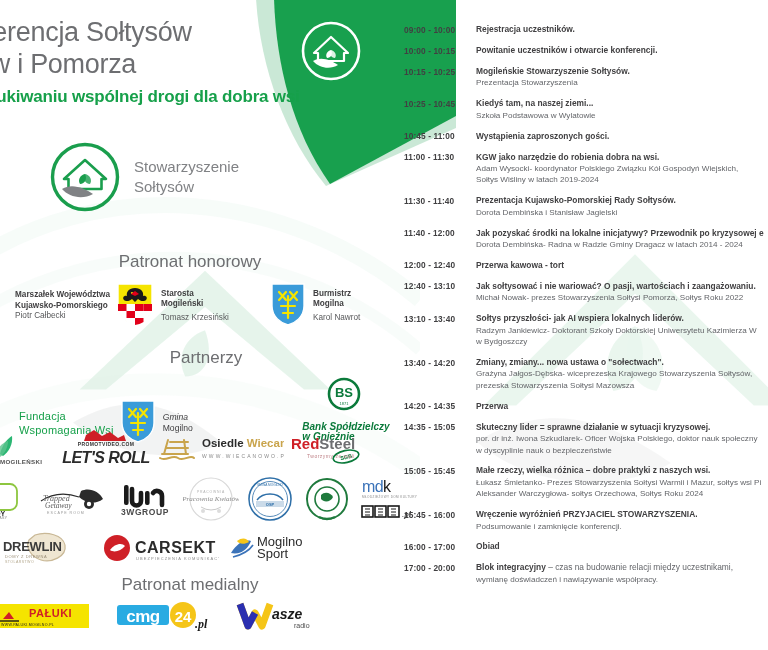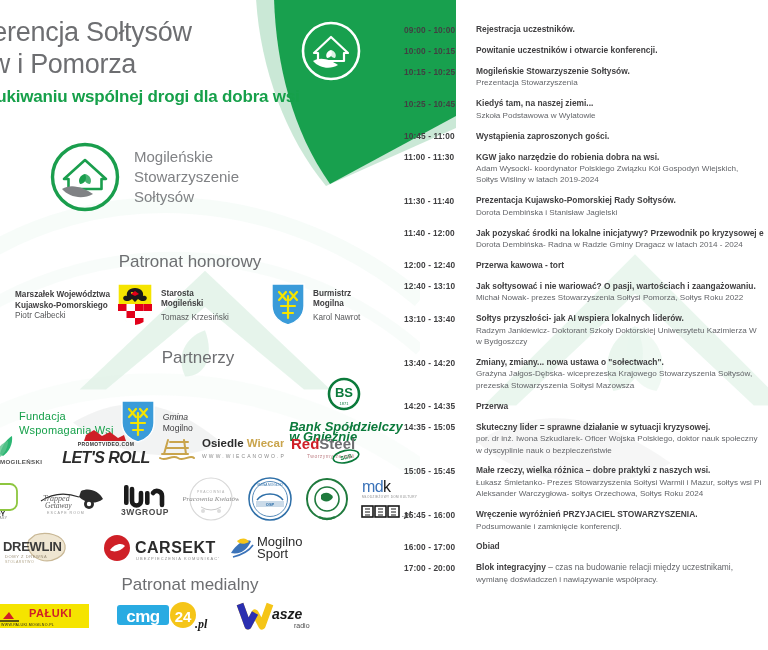--- a/index.html
+++ b/index.html
@@ -118,21 +118,20 @@
       <div class="org-mark">
         <svg width="74" height="74" viewBox="0 0 74 74">
           <circle cx="37" cy="37" r="32.5" fill="none" stroke="#1a9e4d" stroke-width="3.4"></circle>
           <path d="M16 39 L37 20 L58 39 L53.5 39 L53.5 49 L20.5 49 L20.5 39 Z" fill="none" stroke="#1a9e4d" stroke-width="2.6" stroke-linejoin="round"></path>
           <path d="M37 34 C32 35,29.5 40,32 44 C37 44,39.5 38.5,37 34 Z" fill="#1a9e4d"></path>
           <path d="M37 34 C42 35,44.5 40,42 44 C37 44,34.5 38.5,37 34 Z" fill="#1a9e4d" opacity=".8"></path>
           <path d="M14 49 C24 43,36 48,45 54 C34 60,21 57,14 49 Z" fill="#808285"></path>
         </svg>
       </div>
       <div>
-        <div class="org-name">Mogileńskie</div>
         <div class="org-name">Stowarzyszenie</div>
         <div class="org-name">Sołtysów</div>
       </div>
     </div>
 
     <div class="sec-head" style="position:absolute;left:0;top:252px;width:380px;">Patronat honorowy</div>
 
     <div class="hon-row">
       <div class="hon-item" style="width:170px;justify-content:flex-end;">
         <div class="hon-txt">
@@ -184,21 +183,21 @@
           </svg>
         </span>
         <div class="hon-txt">
           <b>Burmistrz</b>
           <b>Mogilna</b>
           <span style="margin-top:3px;">Karol Nawrot</span>
         </div>
       </div>
     </div>
 
-    <div class="sec-head" style="position:absolute;left:8px;top:348px;width:380px;">Partnerzy</div>
+    <div class="sec-head" style="position:absolute;left:16px;top:348px;width:380px;">Partnerzy</div>
 
     <div class="part-row">
       <div class="hon-item" style="width:178px;justify-content:flex-end;">
         <div style="font-size:11px;line-height:14px;font-weight:400;color:#16a04a;font-family:'Liberation Sans',sans-serif;letter-spacing:.2px;">
           <div>Fundacja</div>
           <div>Wspomagania Wsi</div>
         </div>
       </div>
 
       <div class="hon-item" style="width:138px;margin-left:6px;">
@@ -223,21 +222,21 @@
       </div>
 
       <div class="hon-item" style="width:150px;margin-left:14px;flex-direction:column;">
         <span>
           <svg width="34" height="34" viewBox="0 0 34 34">
             <circle cx="17" cy="17" r="15" fill="none" stroke="#0b7a3b" stroke-width="2.6"></circle>
             <text x="17" y="20" text-anchor="middle" font-family="Liberation Sans, sans-serif" font-size="13" font-weight="bold" fill="#0b7a3b">BS</text>
             <text x="17" y="28" text-anchor="middle" font-family="Liberation Sans, sans-serif" font-size="4" fill="#0b7a3b">1871</text>
           </svg>
         </span>
-        <div style="font-size:13px;line-height:10px;font-weight:700;font-style:italic;color:#0b7a3b;margin-left:4px;">
+        <div style="font-size:10px;line-height:10px;font-weight:700;font-style:italic;color:#0b7a3b;margin-left:4px;">
           <div>Bank Spółdzielczy</div>
           <div>w Gnieźnie</div>
         </div>
         <span style="margin-left:4px;">
           <svg width="28" height="15" viewBox="0 0 28 15">
             <ellipse cx="14" cy="7.5" rx="13" ry="6" fill="none" stroke="#0b7a3b" stroke-width="1.6" transform="rotate(-12 14 7.5)"></ellipse>
             <text x="14" y="10" text-anchor="middle" font-family="Liberation Sans, sans-serif" font-size="5.5" font-weight="bold" fill="#0b7a3b" transform="rotate(-12 14 7.5)">SGB</text>
           </svg>
         </span>
       </div>

